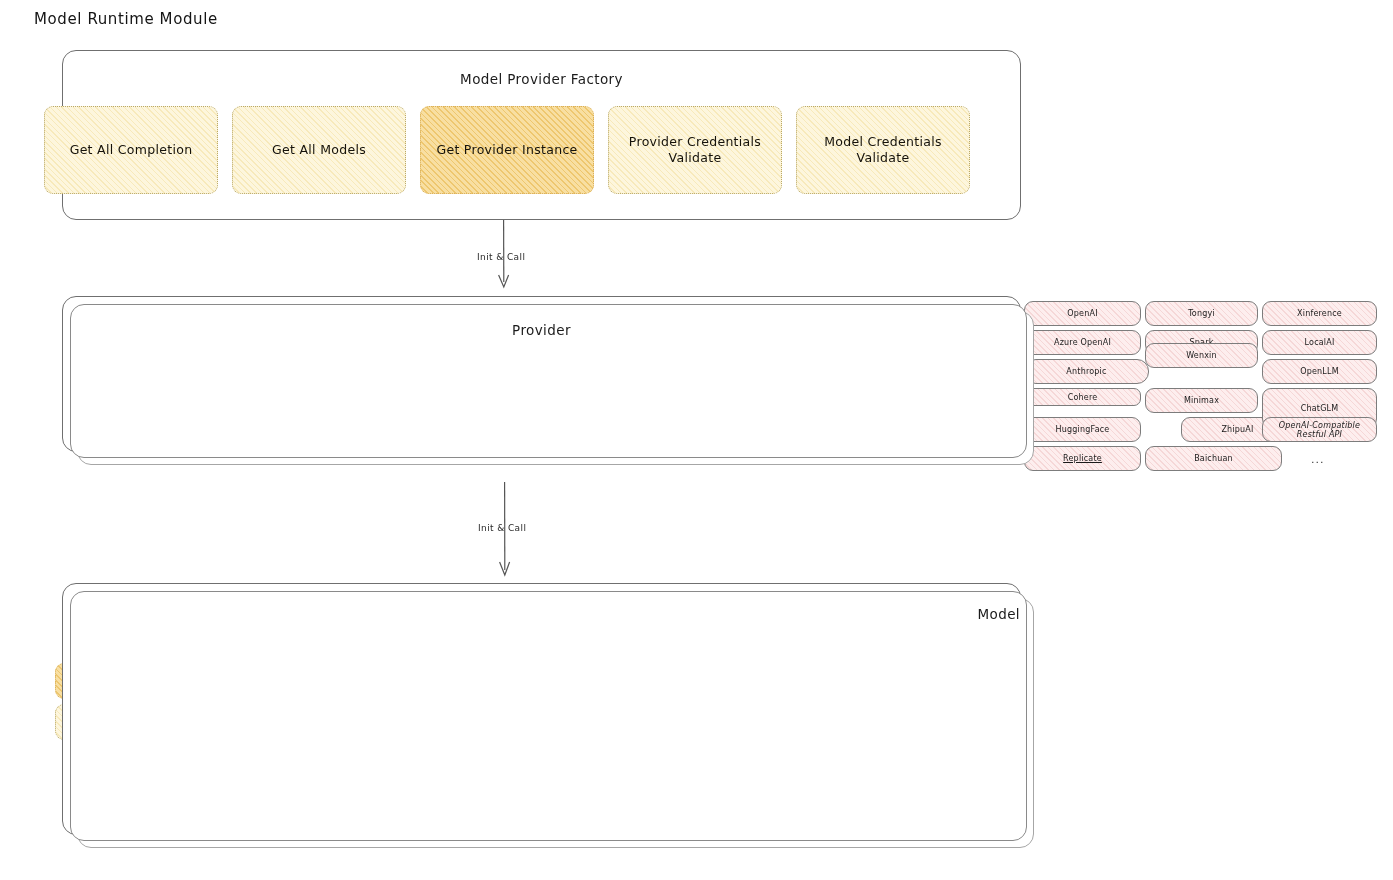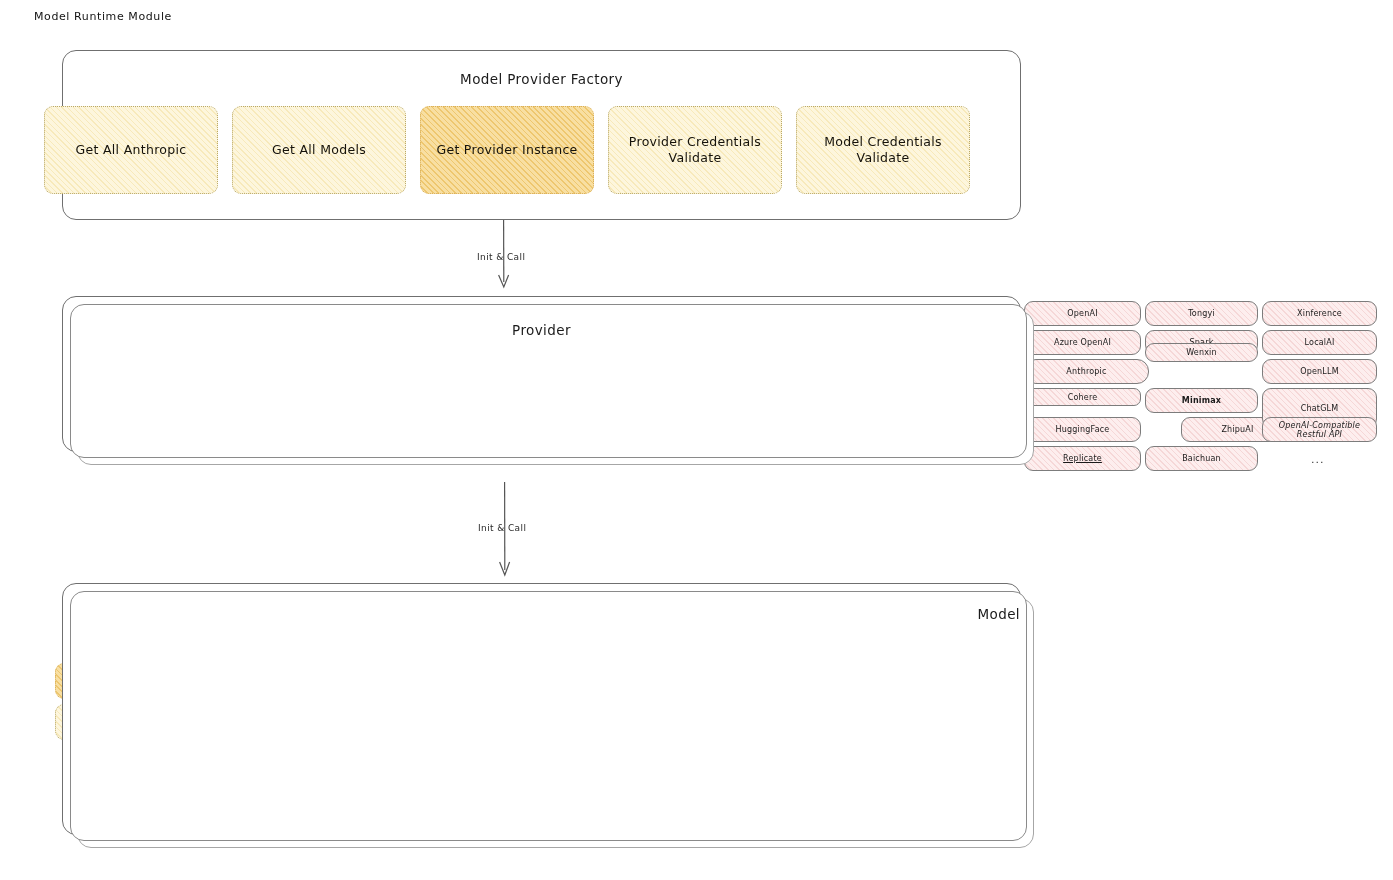--- a/index.html
+++ b/index.html
@@ -14,21 +14,21 @@
     font-family: "DejaVu Sans", sans-serif;
     color: #1b1b1b;
     overflow: hidden;
   }
 
   
   #diagram-title {
     position: absolute;
     left: 34px;
     top: 10px;
-    font-size: 11px;
+    font-size: 15px;
     letter-spacing: .6px;
     color: #141414;
   }
 
   
   .sketch-box {
     position: absolute;
     background: #fff;
     border: 1.3px solid #6f6f6f;
     border-radius: 14px;
@@ -176,21 +176,21 @@
   }
 </style>
 </head>
 <body>
 
 <div id="diagram-title">Model Runtime Module</div>
 
 <div class="sketch-box" style="left:26px; top:50px; width:959px; height:170px;">
   <div class="container-title" style="top:20px;">Model Provider Factory</div>
 </div>
-<div class="node" style="left:44px; top:106px; width:174px; height:88px;">Get All Anthropic</div>
+<div class="node" style="left:44px; top:106px; width:174px; height:88px;">Get All Completion</div>
 <div class="node" style="left:232px; top:106px; width:174px; height:88px;">Get All Models</div>
 <div class="node hl" style="left:420px; top:106px; width:174px; height:88px;">Get Provider Instance</div>
 <div class="node" style="left:608px; top:106px; width:174px; height:88px;">Provider Credentials Validate</div>
 <div class="node" style="left:796px; top:106px; width:174px; height:88px;">Model Credentials Validate</div>
 
 <svg class="arrow-svg" style="left:494px; top:220px;" width="20" height="76" viewBox="0 0 20 76">
   <path d="M9.6 0 L9.8 62" stroke="#555" stroke-width="1.2" fill="none"></path>
   <path d="M4.6 55 L9.8 67 L14.6 55" stroke="#555" stroke-width="1.2" fill="none"></path>
 </svg>
 <div class="arrow-label" style="left:477px; top:252px;">Init &amp; Call</div>
@@ -205,24 +205,24 @@
 
 <div class="chip" style="left:1024px; top:301px; width:117px; height:25px;">OpenAI</div>
 <div class="chip" style="left:1024px; top:330px; width:117px; height:25px;">Azure OpenAI</div>
 <div class="chip" style="left:1024px; top:359px; width:125px; height:25px;border-radius:12px;">Anthropic</div>
 <div class="chip" style="left:1024px; top:388px; width:117px; height:18px;border-radius:7px;">Cohere</div>
 <div class="chip" style="left:1024px; top:417px; width:117px; height:25px;">HuggingFace</div>
 <div class="chip" style="left:1024px; top:446px; width:117px; height:25px;text-decoration:underline;">Replicate</div>
 
 <div class="chip" style="left:1145px; top:301px; width:113px; height:25px;">Tongyi</div>
 <div class="chip" style="left:1145px; top:330px; width:113px; height:24px;">Spark</div>
-<div class="chip" style="left:1145px; top:343px; width:113px; height:19px;">Wenxin</div>
-<div class="chip" style="left:1145px; top:388px; width:113px; height:25px;font-weight:bold;">Minimax</div>
+<div class="chip" style="left:1145px; top:343px; width:113px; height:25px;">Wenxin</div>
+<div class="chip" style="left:1145px; top:388px; width:113px; height:25px;">Minimax</div>
 <div class="chip" style="left:1145px; top:417px; width:113px; height:25px;margin-left:36px;">ZhipuAI</div>
-<div class="chip" style="left:1145px; top:446px; width:113px; height:25px;border-radius:9px;">Baichuan</div>
+<div class="chip" style="left:1145px; top:446px; width:137px; height:25px;border-radius:9px;">Baichuan</div>
 
 <div class="chip" style="left:1262px; top:301px; width:115px; height:25px;">Xinference</div>
 <div class="chip" style="left:1262px; top:330px; width:115px; height:25px;">LocalAI</div>
 <div class="chip" style="left:1262px; top:359px; width:115px; height:25px;">OpenLLM</div>
 <div class="chip" style="left:1262px; top:388px; width:115px; height:40px;">ChatGLM</div>
 <div class="chip" style="left:1262px; top:417px; width:115px; height:25px;font-style:italic;">OpenAI-Compatible Restful API</div>
 <div class="ellipsis-mark" style="left:1311px; top:453px;">...</div>
 
 <svg class="arrow-svg" style="left:495px; top:482px;" width="20" height="100" viewBox="0 0 20 100">
   <path d="M9.6 0 L9.8 88" stroke="#555" stroke-width="1.2" fill="none"></path>

